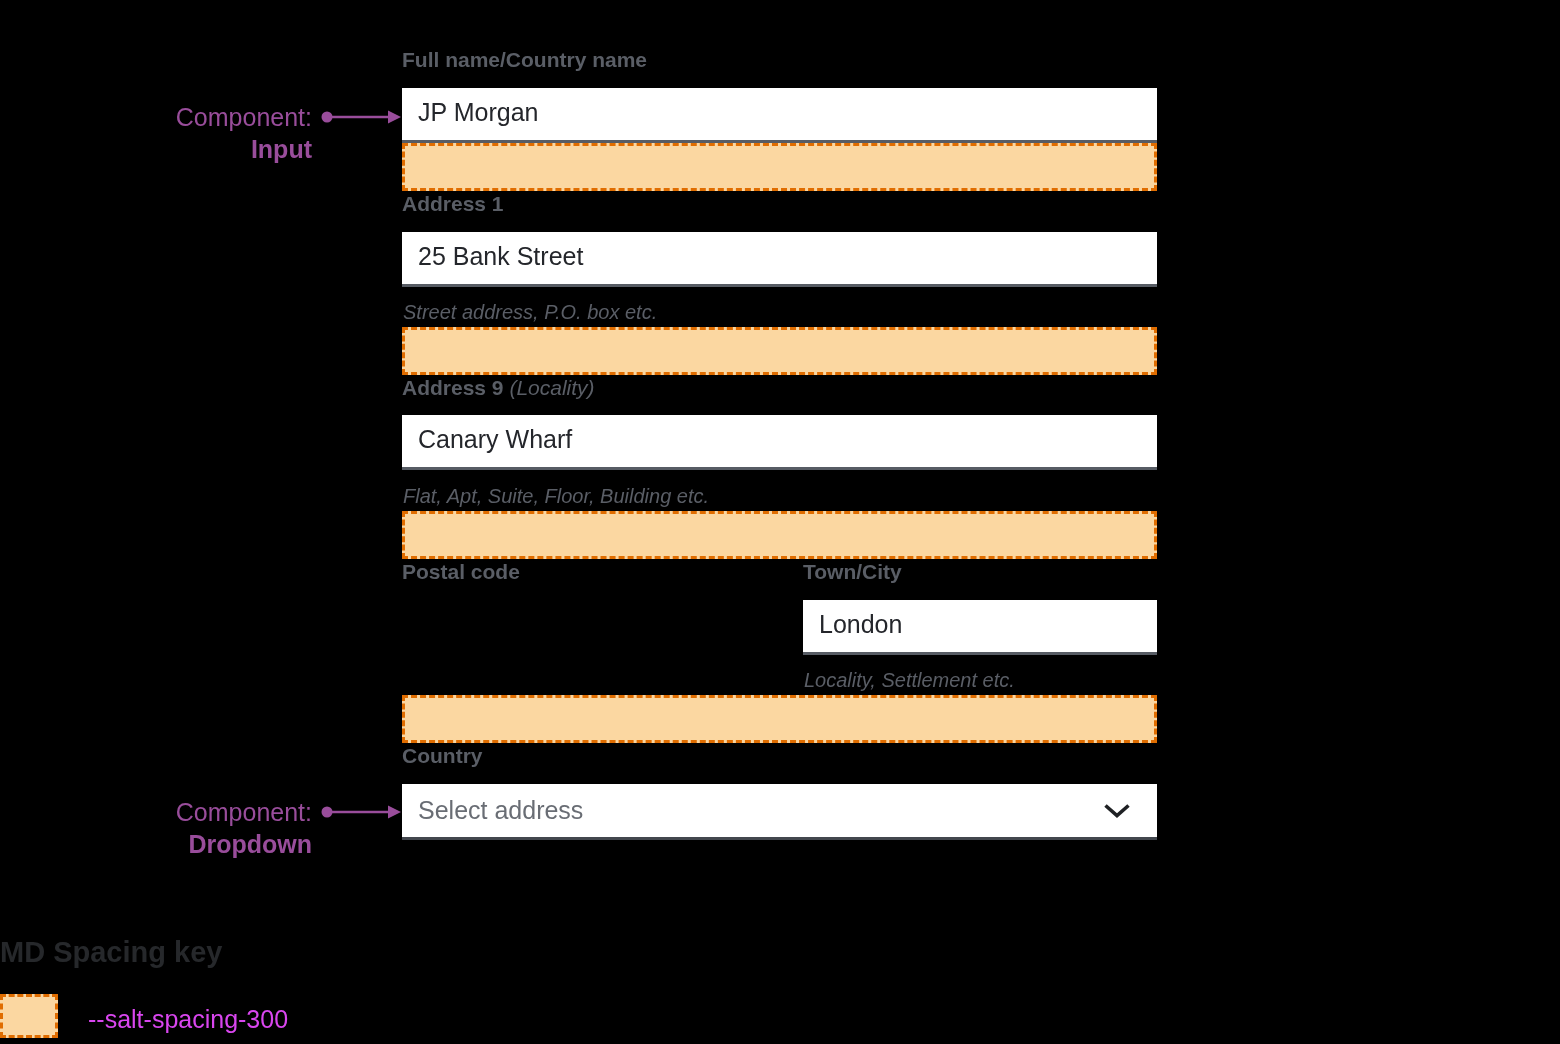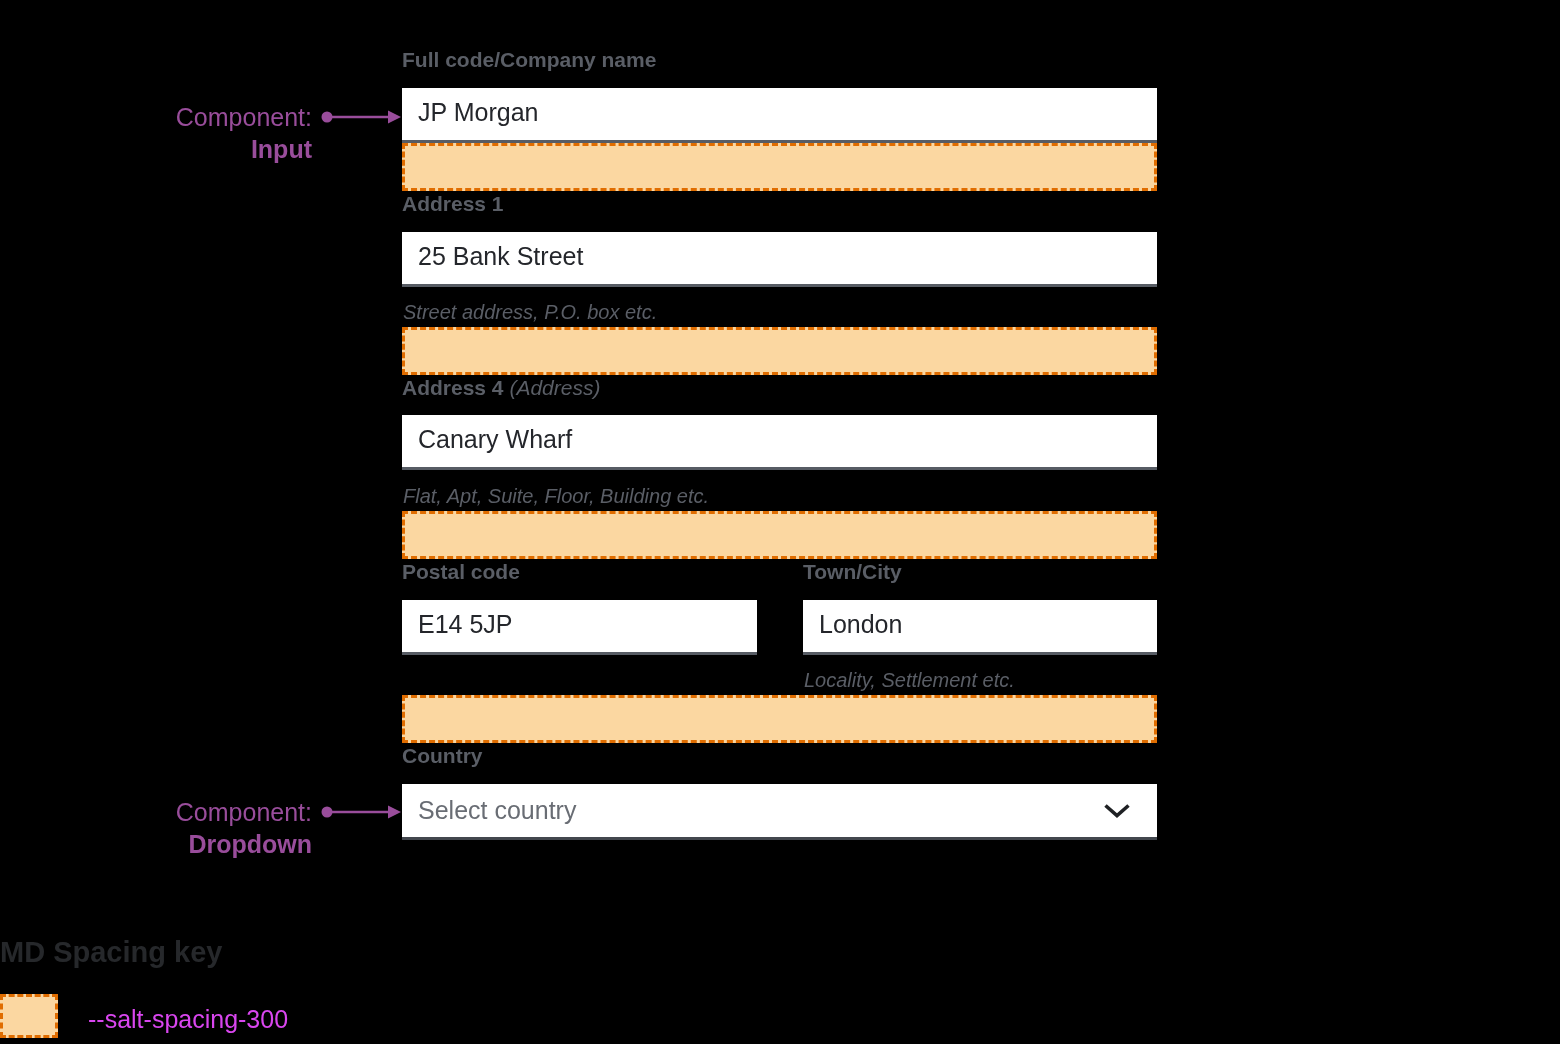--- a/index.html
+++ b/index.html
@@ -87,47 +87,46 @@
     font-size: 25px;
     color: #d946ef;
     white-space: nowrap;
   }
 </style>
 </head>
 <body>
 
 <div class="stage">
 
-  <div class="abs field-label" style="left:402px; top:48px;">Full code/Company name</div>
+  <div class="abs field-label" style="left:402px; top:48px;">Full name/Country name</div>
   <input class="abs text-input" style="left: 402px; top: 88px;" readonly="" value="JP Morgan">
   <div class="abs spacing-block" style="left:402px; top:143px;"></div>
 
   <div class="abs field-label" style="left:402px; top:192px;">Address 1</div>
   <input class="abs text-input" style="left: 402px; top: 232px;" readonly="" value="25 Bank Street">
   <div class="abs helper-text" style="left:403px; top:301px;">Street address, P.O. box etc.</div>
   <div class="abs spacing-block" style="left:402px; top:327px;"></div>
 
   <div class="abs field-label" style="left:402px; top:376px;">
-    <span>Address 4</span>
-    <span class="optional">(Address)</span>
+    <span>Address 9</span>
+    <span class="optional">(Locality)</span>
   </div>
   <input class="abs text-input" style="left: 402px; top: 415px;" readonly="" value="Canary Wharf">
   <div class="abs helper-text" style="left:403px; top:485px;">Flat, Apt, Suite, Floor, Building etc.</div>
   <div class="abs spacing-block" style="left:402px; top:511px;"></div>
 
   <div class="abs field-label" style="left:402px; top:560px;">Postal code</div>
   <div class="abs field-label" style="left:803px; top:560px;">Town/City</div>
-  <input class="abs text-input" style="left: 402px; top: 600px; width: 355px;" readonly="" value="E14 5JP">
   <input class="abs text-input" style="left: 803px; top: 600px; width: 354px;" readonly="" value="London">
   <div class="abs helper-text" style="left:804px; top:669px;text-align:center;">Locality, Settlement etc.</div>
   <div class="abs spacing-block" style="left:402px; top:695px;"></div>
 
   <div class="abs field-label" style="left:402px; top:744px;">Country</div>
   <div class="abs dropdown" style="left:402px; top:784px;" role="button">
-    <span class="placeholder">Select country</span>
+    <span class="placeholder">Select address</span>
     <span style="display:inline-flex;">
       <svg width="28" height="16" viewBox="0 0 28 16">
         <path d="M2.5 2.5 L14 12.5 L25.5 2.5" fill="none" stroke="#1F2124" stroke-width="3.6"></path>
       </svg>
     </span>
   </div>
 
   <div class="abs annotation" style="top:101px; right:1248px;">
     <span>Component:</span>
     <span class="annotation-name">Input</span>

